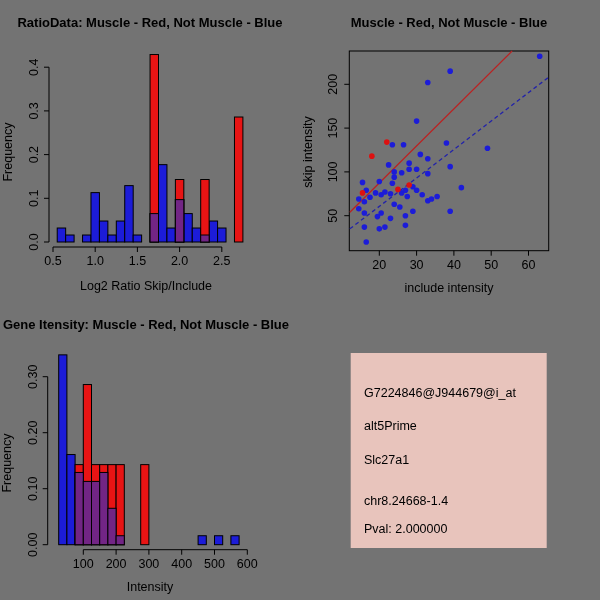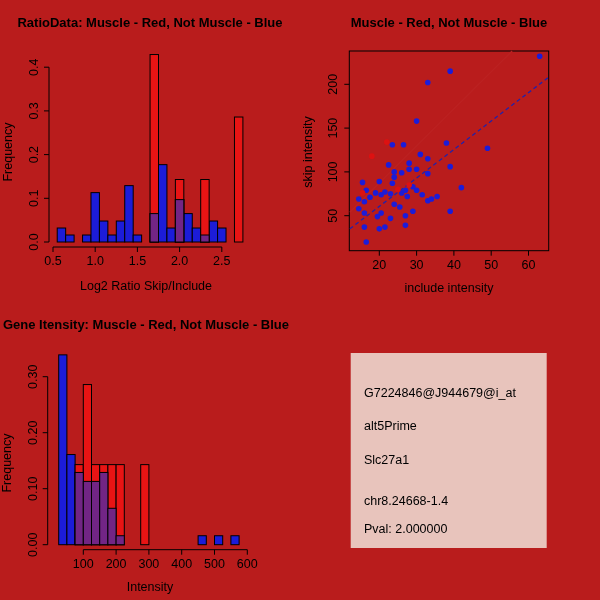--- a/index.html
+++ b/index.html
@@ -1,16 +1,16 @@
 <!DOCTYPE html>
 <html><head>
 <meta charset="utf-8">
 <style>
   html,body{margin:0;padding:0;background:#ffffff;}
-  #stage{position:relative;width:600px;height:600px;background:#b91c1c;overflow:hidden;}
+  #stage{position:relative;width:600px;height:600px;background:#737373;overflow:hidden;}
   svg{position:absolute;left:0;top:0;}
   text{font-family:"Liberation Sans","DejaVu Sans",sans-serif;fill:#000;}
   .title{font-size:13px;font-weight:bold;}
   .tick{font-size:12.5px;}
   .albl{font-size:12.5px;}
   .info-line{font-size:12.5px;}
   .ax{stroke:#000;stroke-width:1;fill:none;}
   .bar{stroke:#000;stroke-width:1;}
   .box{fill:none;stroke:#000;stroke-width:1;}
   .fit{stroke-width:1.3;fill:none;}

